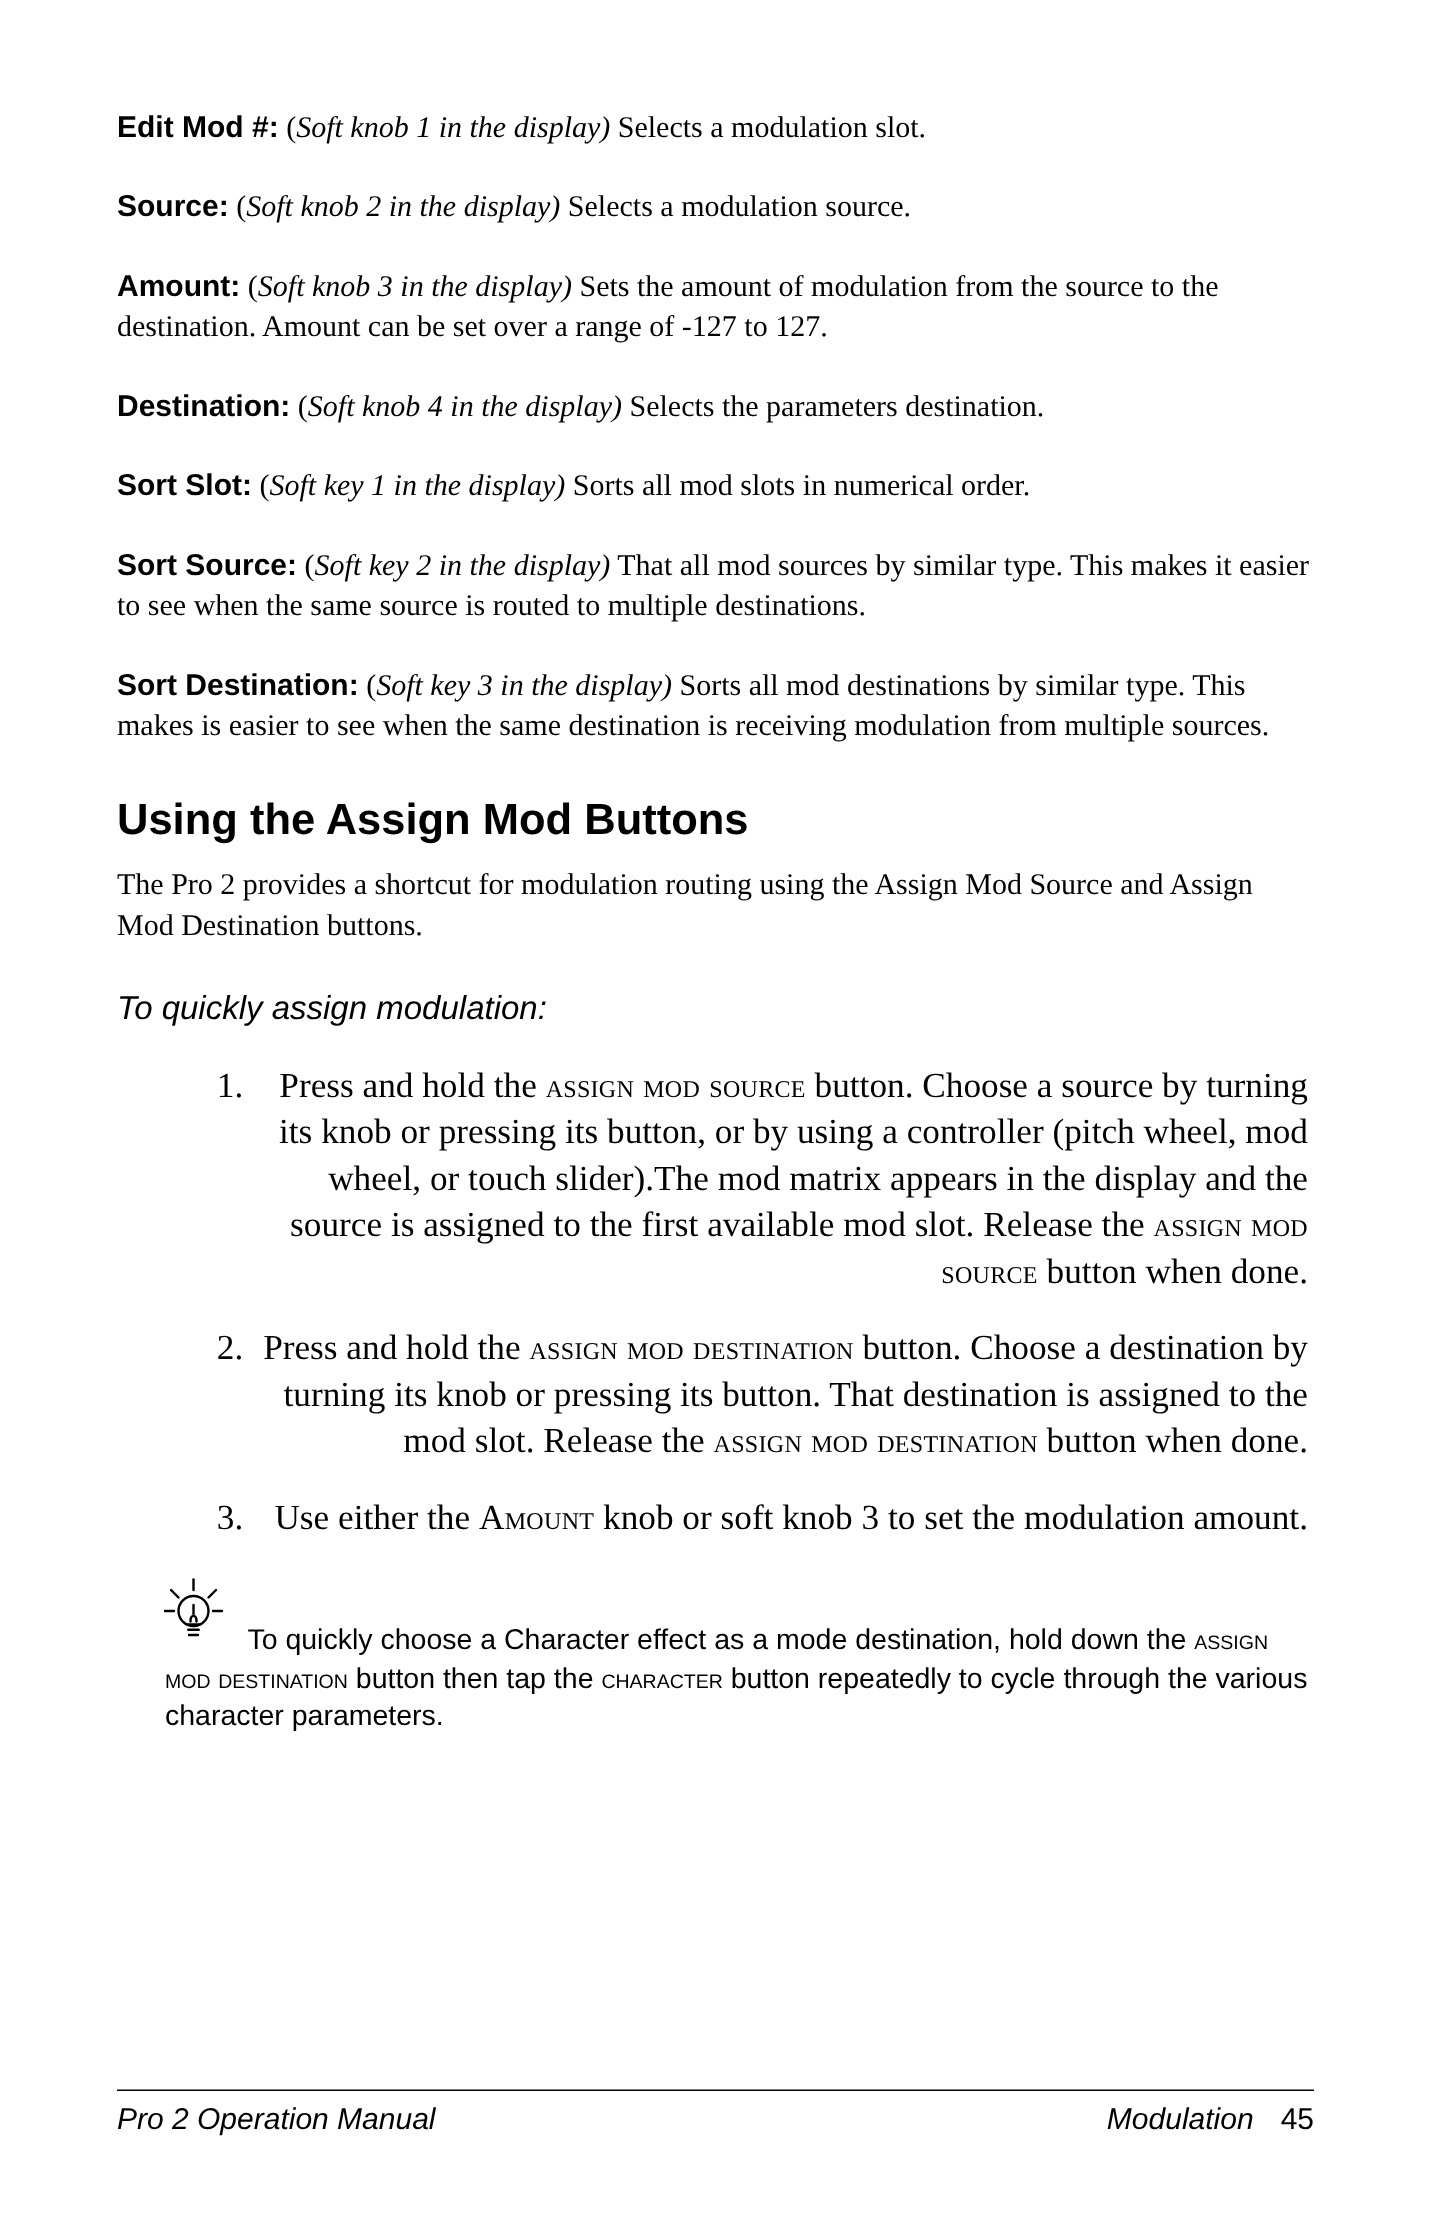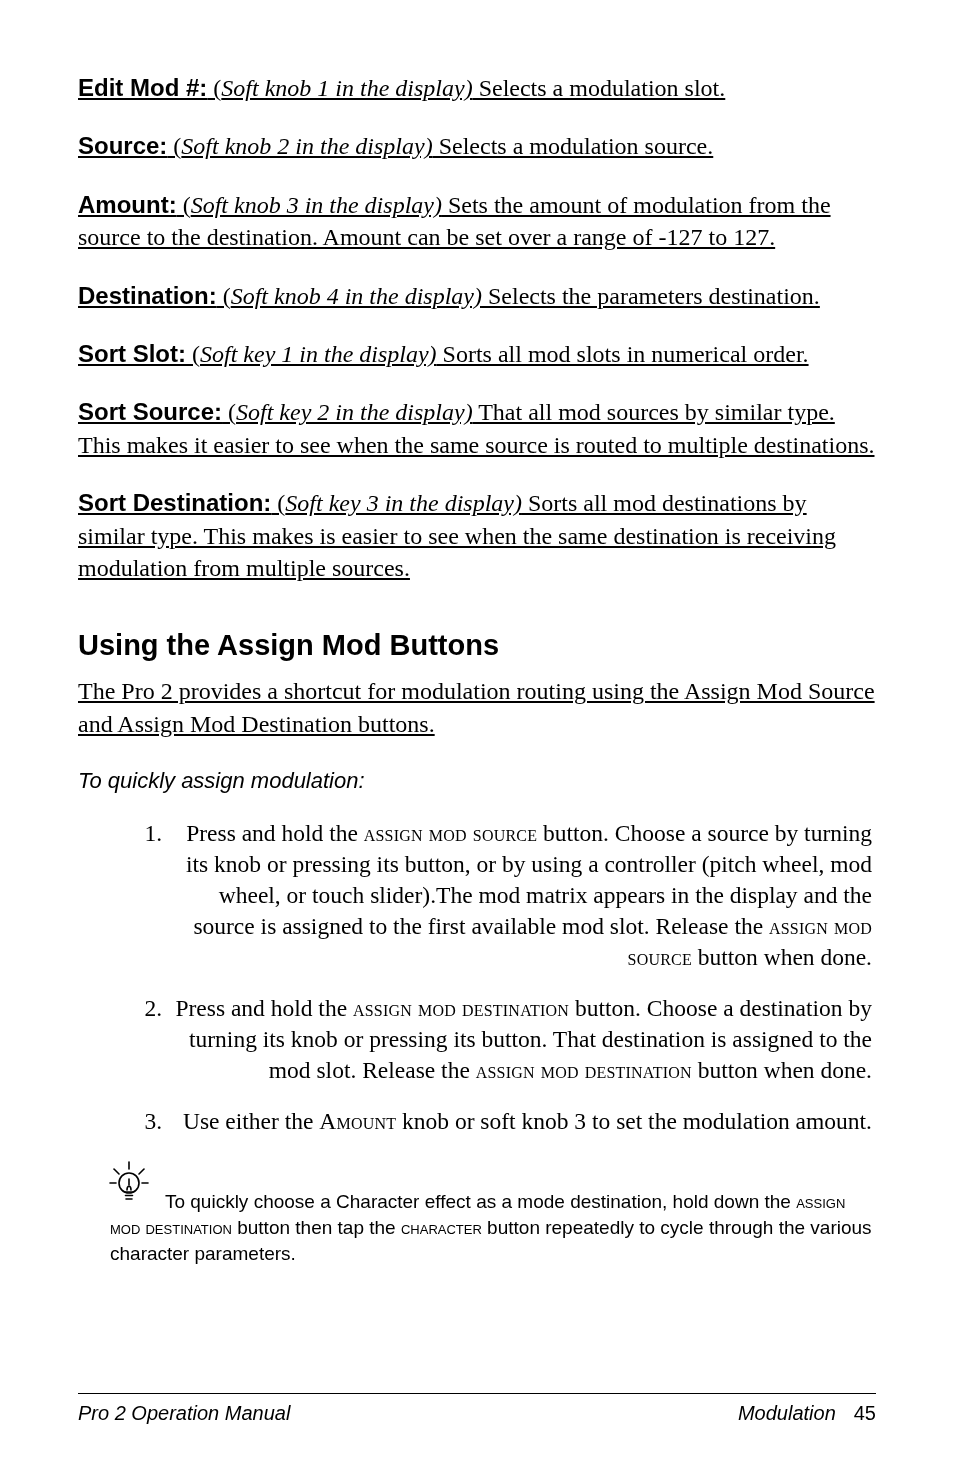--- a/index.html
+++ b/index.html
@@ -7,33 +7,32 @@
     background: #fff;
     font-family: "Times New Roman", Times, serif;
     color: #000;
     width: 954px;
     height: 1475px;
     padding: 72px 78px 50px 78px;
     position: relative;
     line-height: 1.35;
   }
   .para {
-    font-size: 24px;
+    font-size: 20px;
     margin-bottom: 26px;
-    text-decoration: underline;
   }
   .para-tight { margin-bottom: 26px; }
   .bold { font-family: Arial, Helvetica, sans-serif; font-weight: 700; }
   .italic { font-style: italic; }
   .smallcaps { font-variant: small-caps; letter-spacing: 0.2px; }
   h2.section {
     font-family: Arial, Helvetica, sans-serif;
     font-weight: 700;
     font-size: 29px;
-    margin-top: 42px;
+    margin-top: 30px;
     margin-bottom: 10px;
   }
   .subhead {
     font-family: Arial, Helvetica, sans-serif;
     font-weight: 400;
     font-style: italic;
     font-size: 22px;
     margin-top: 18px;
     margin-bottom: 22px;
   }

